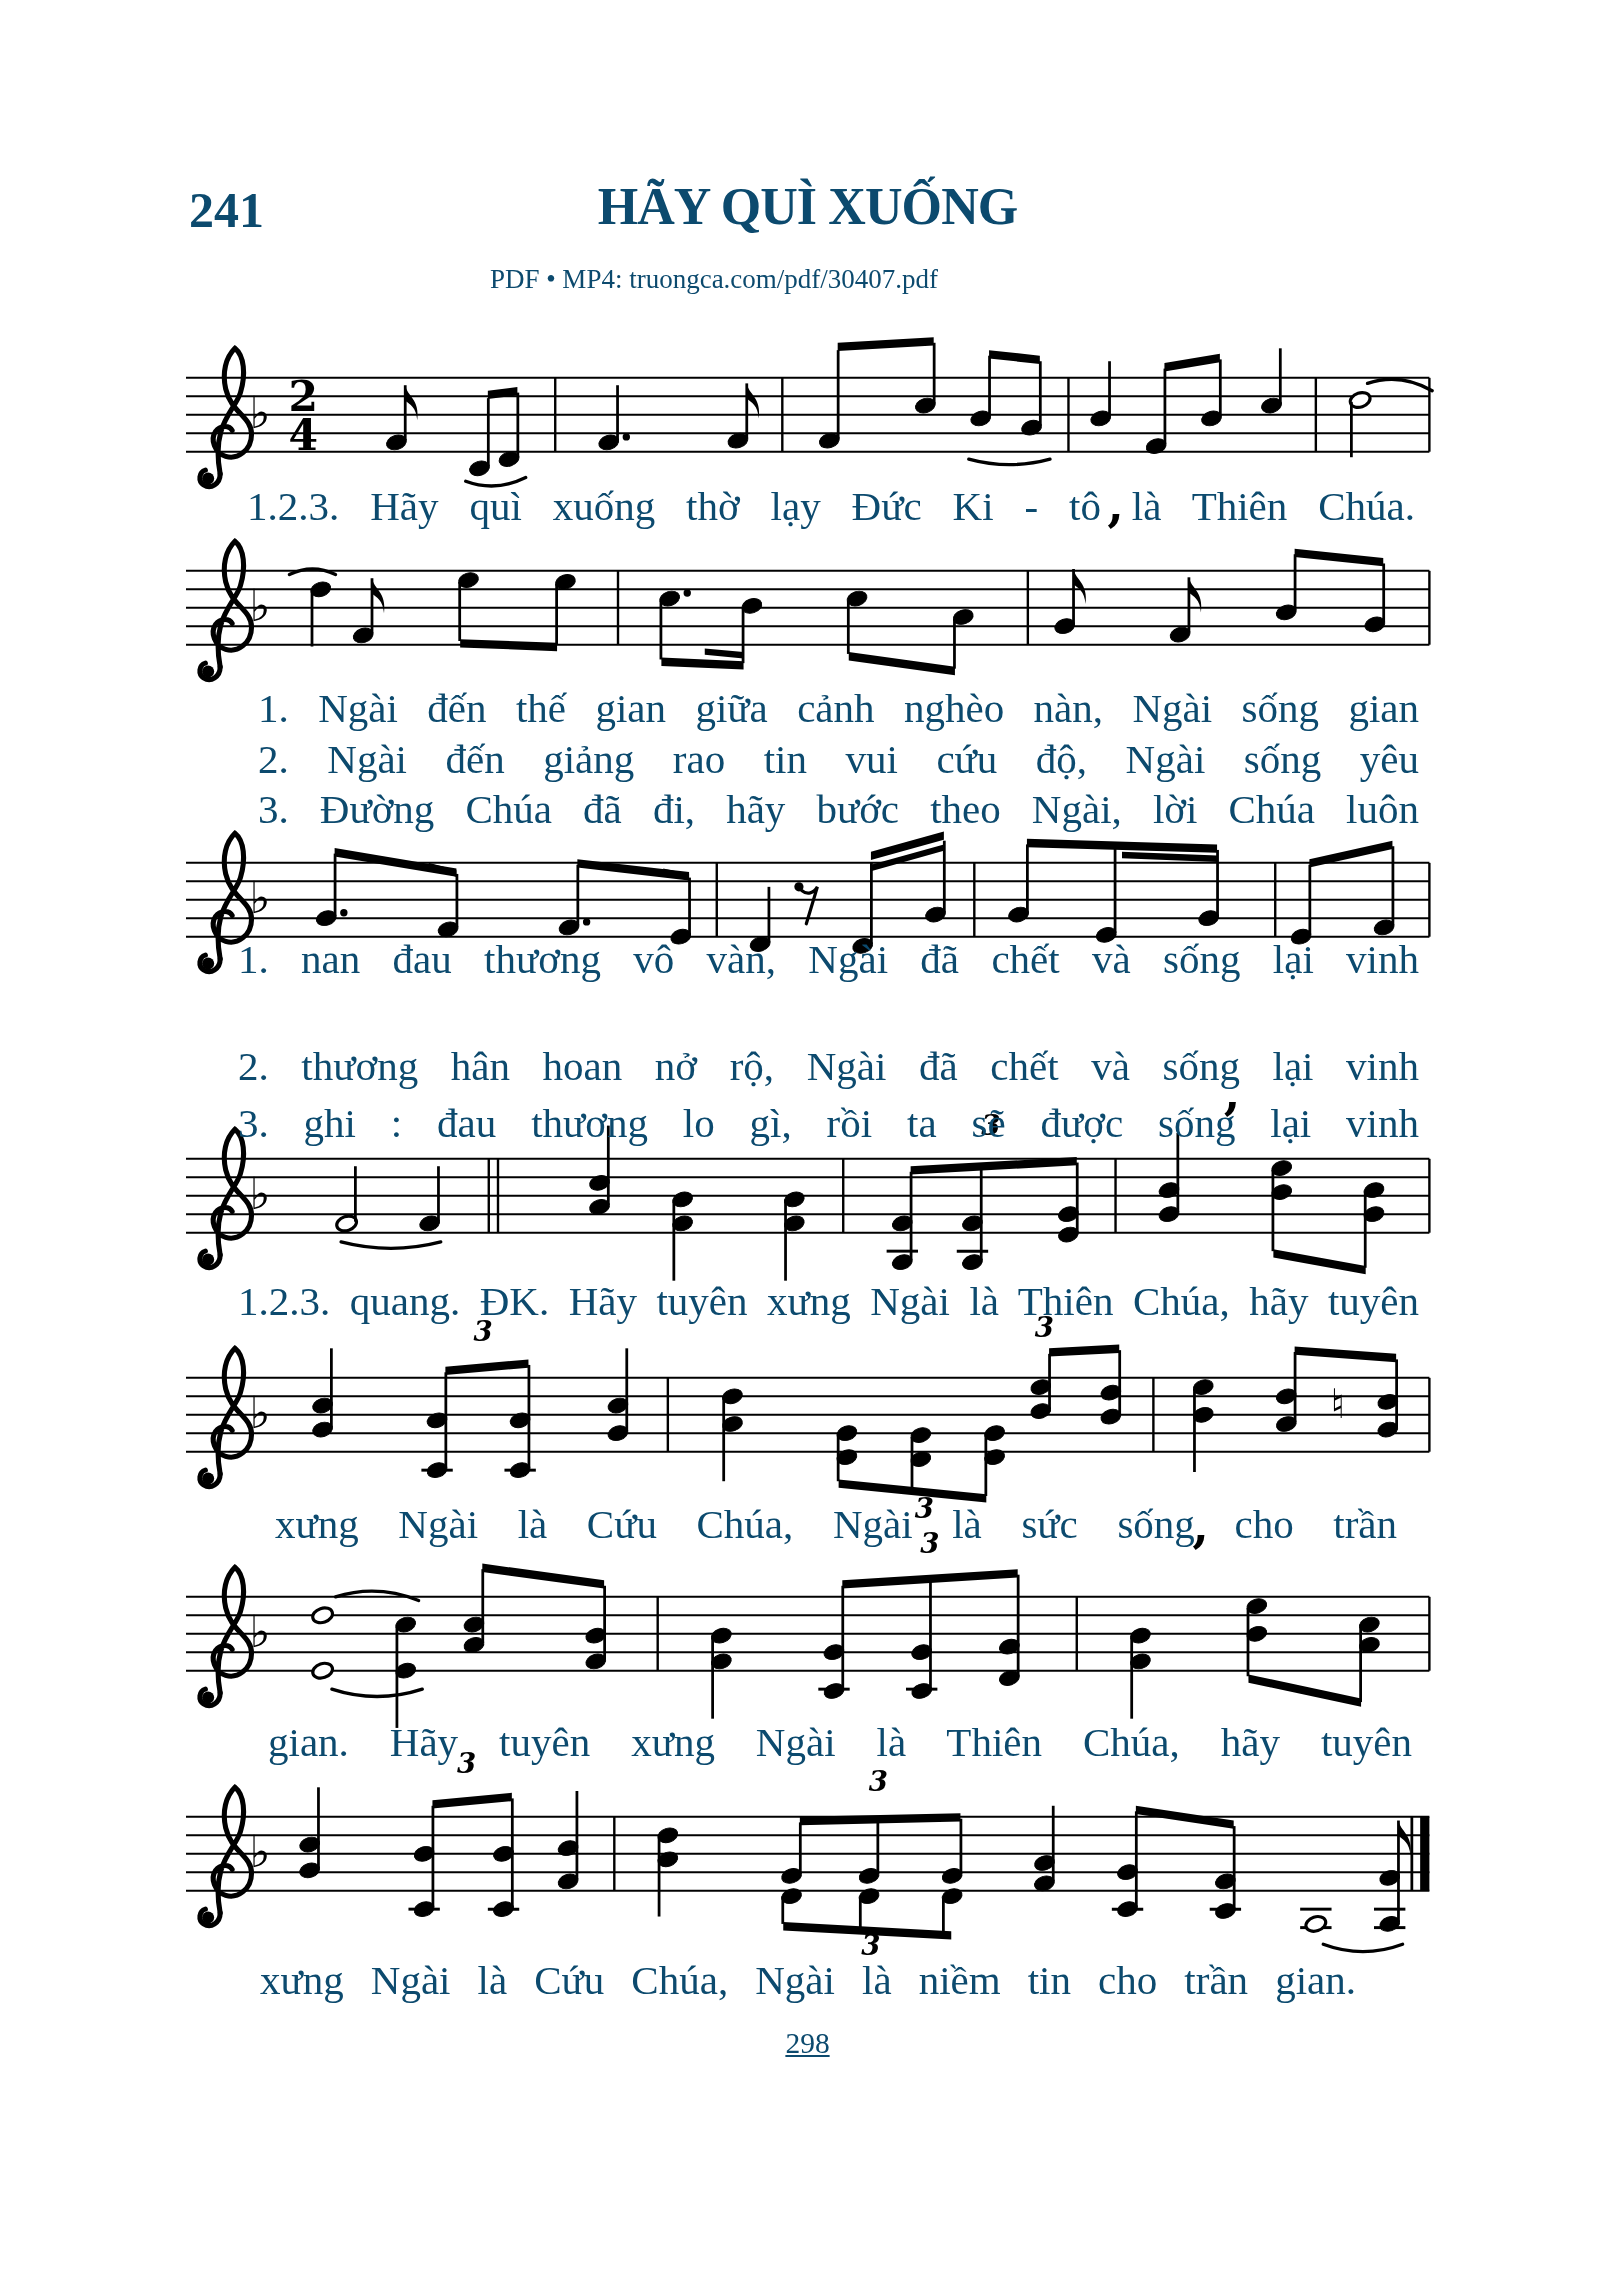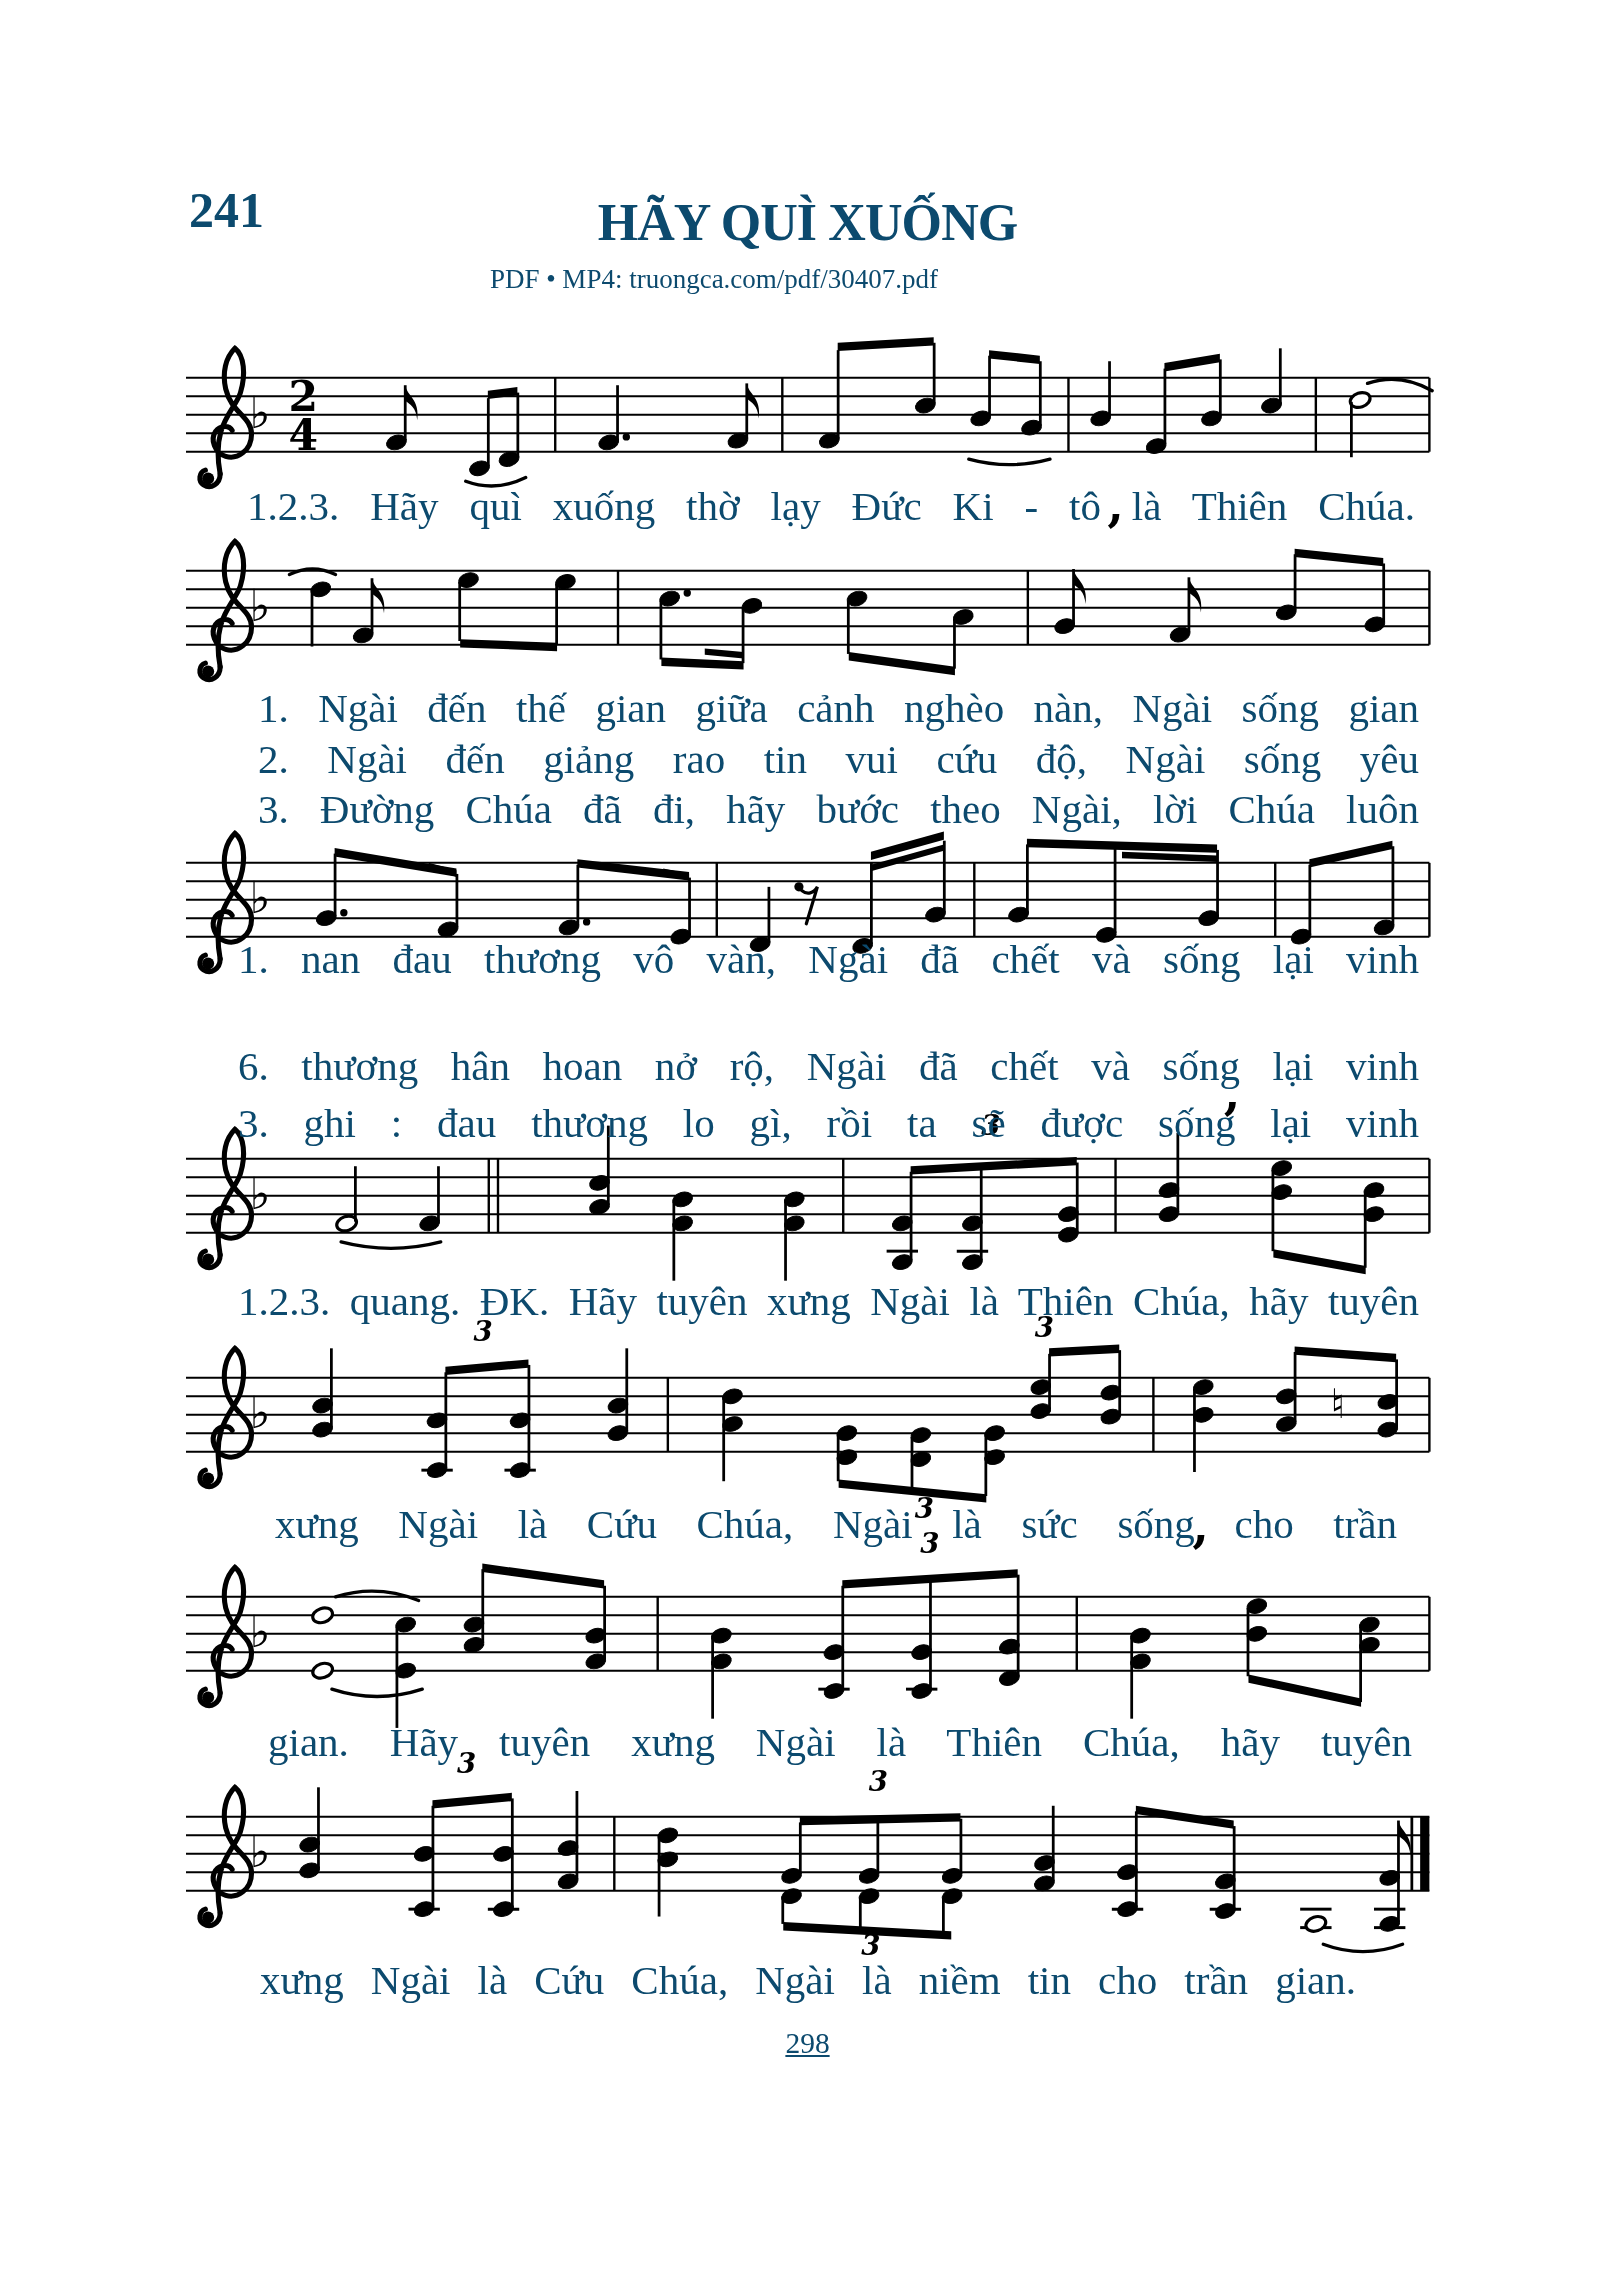--- a/index.html
+++ b/index.html
@@ -12,21 +12,20 @@
     overflow:hidden;
   }
   .hymn-number{
     position:absolute;left:189px;top:181px;
     font-size:50px;font-weight:bold;
   }
   .hymn-title{
     position:absolute;left:0;top:177px;width:1615px;
     text-align:center;font-size:52px;font-weight:bold;
     letter-spacing:-0.9px;
-    margin-top:16px;
   }
   .hymn-subtitle{
     position:absolute;left:0;top:264px;width:1428px;
     text-align:center;font-size:27px;
   }
   .lyric{
     position:absolute;
     font-size:41px;line-height:48px;
     white-space:nowrap;
     text-align:justify;text-align-last:justify;
@@ -464,21 +463,21 @@
         <line x1="1328" y1="70" x2="1328" y2="150" stroke="#000" stroke-width="3"></line>
         <rect x="1337" y="70" width="10" height="80" fill="#000"></rect>
       </svg>
     </div>
 
   <div class="lyric" style="top:482px;left:247px;width:1168px">1.2.3. Hãy quì xuống thờ lạy Đức Ki - tô là Thiên Chúa.</div>
   <div class="lyric" style="top:684px;left:258px;width:1161px">1. Ngài đến thế gian giữa cảnh nghèo nàn, Ngài sống gian</div>
   <div class="lyric" style="top:735px;left:258px;width:1161px">2. Ngài đến giảng rao tin vui cứu độ, Ngài sống yêu</div>
   <div class="lyric" style="top:785px;left:258px;width:1161px">3. Đường Chúa đã đi, hãy bước theo Ngài, lời Chúa luôn</div>
   <div class="lyric" style="top:935px;left:238px;width:1181px">1. nan đau thương vô vàn, Ngài đã chết và sống lại vinh</div>
-  <div class="lyric" style="top:1042px;left:238px;width:1181px">6. thương hân hoan nở rộ, Ngài đã chết và sống lại vinh</div>
+  <div class="lyric" style="top:1042px;left:238px;width:1181px">2. thương hân hoan nở rộ, Ngài đã chết và sống lại vinh</div>
   <div class="lyric" style="top:1099px;left:238px;width:1181px">3. ghi : đau thương lo gì, rồi ta sẽ được sống lại vinh</div>
   <div class="lyric" style="top:1277px;left:238px;width:1181px">1.2.3. quang. ĐK. Hãy tuyên xưng Ngài là Thiên Chúa, hãy tuyên</div>
   <div class="lyric" style="top:1500px;left:275px;width:1122px">xưng Ngài là Cứu Chúa, Ngài là sức sống cho trần</div>
   <div class="lyric" style="top:1718px;left:268px;width:1144px">gian. Hãy tuyên xưng Ngài là Thiên Chúa, hãy tuyên</div>
   <div class="lyric" style="top:1956px;left:260px;width:1096px">xưng Ngài là Cứu Chúa, Ngài là niềm tin cho trần gian.</div>
 
   <div class="page-number">298</div>
 </div>
 
 

